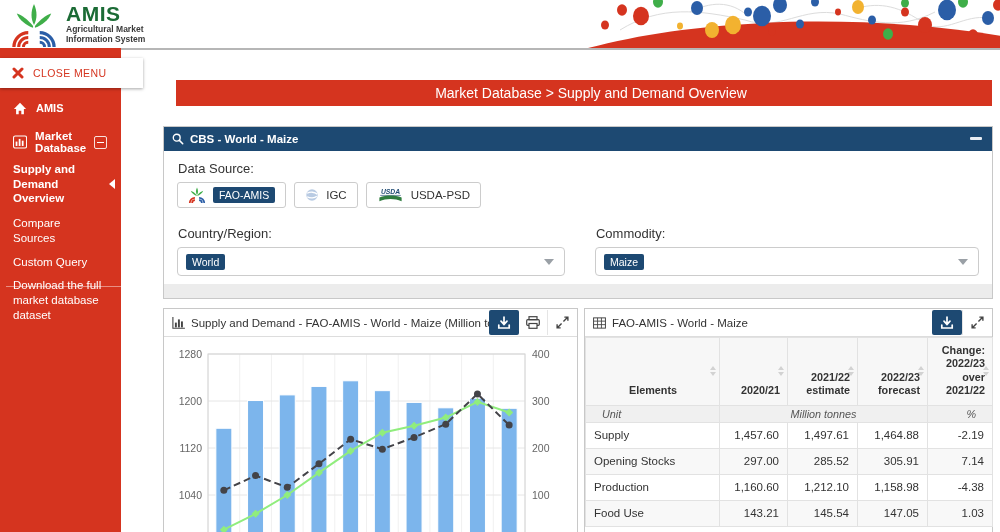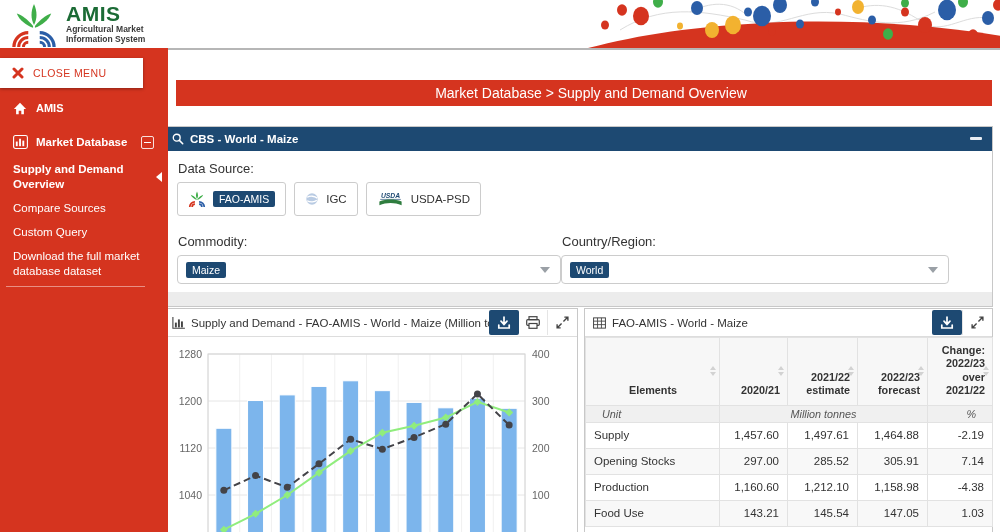--- a/index.html
+++ b/index.html
@@ -9,21 +9,21 @@
   
   .banner{position:absolute;top:0;left:0;width:1000px;height:48px;background:#fff;border-bottom:2px solid #b6b6b6;z-index:1;}
   .logo{position:absolute;left:8px;top:3px;display:flex;align-items:flex-start;}
   .logo-icon{width:52px;height:44px;}
   .logo-text{margin-left:6px;}
   .logo-title{font-size:21px;font-weight:bold;color:#1b6b35;letter-spacing:.5px;line-height:22px;}
   .logo-sub{font-size:8.5px;color:#3a3a3a;line-height:9.5px;font-weight:bold;}
   .decor{position:absolute;right:0;top:0;width:460px;height:48px;}
 
   
-  .sidebar{position:absolute;top:48px;left:0;bottom:0;width:151px;background:#d5341f;z-index:2;color:#fff;padding-left:17px;}
+  .sidebar{position:absolute;top:48px;left:0;bottom:0;width:121px;background:#d5341f;z-index:2;color:#fff;}
   .close-menu{position:absolute;top:10px;left:0;width:143px;height:30px;background:#fff;display:flex;align-items:center;box-shadow:0 1px 3px rgba(0,0,0,.35);cursor:pointer;}
   .close-menu svg{margin:0 9px 0 12px;}
   .close-menu span{color:#d5341f;font-size:10.5px;letter-spacing:.4px;}
   .nav-item{position:absolute;left:0;right:0;display:flex;align-items:center;padding-left:13px;cursor:pointer;}
   .nav-amis{top:48px;height:24px;}
   .nav-amis span{font-size:11px;margin-left:9px;font-weight:bold;}
   .nav-section{top:82px;height:24px;}
   .nav-section span.lbl{font-size:11.5px;margin-left:8px;font-weight:bold;}
   .collapse-box{position:absolute;right:14px;top:6px;width:11px;height:11px;border:1px solid rgba(255,255,255,.85);border-radius:2px;}
   .collapse-box:after{content:"";position:absolute;left:2px;top:4.5px;width:7px;height:1.5px;background:#fff;}
@@ -42,21 +42,21 @@
   .panel{position:absolute;background:#fff;border:1px solid #c8c8c8;box-sizing:border-box;}
   .filter-panel{left:163px;top:126px;width:830px;}
   .blue-head{height:24px;background:#1d4972;display:flex;align-items:center;padding:0 8px;position:relative;}
   .blue-head .ttl{color:#fff;font-size:11.5px;font-weight:bold;margin-left:6px;}
   .minus-btn{position:absolute;right:8px;top:6px;width:18px;height:12px;cursor:pointer;}
   .minus-btn:after{content:"";position:absolute;right:2px;top:4px;width:12px;height:3px;background:#e8edf3;border-radius:1px;}
   .filter-body{padding:8px 13px 8px 13px;}
   .ds-label,.sel-label{font-size:13px;color:#333;}
   .ds-label{margin:2px 0 6px 1px;}
   .ds-row{display:flex;gap:8px;}
-  .ds-btn{height:34px;border:1px solid #ccc;border-radius:3px;background:#fff;display:flex;align-items:center;padding:0 10px;gap:7px;cursor:pointer;}
+  .ds-btn{height:26px;border:1px solid #ccc;border-radius:3px;background:#fff;display:flex;align-items:center;padding:0 10px;gap:7px;cursor:pointer;}
   .ds-btn .badge{font-size:10.5px;}
   .ds-btn .plain{font-size:11.5px;color:#333;}
   .badge{background:#1d4972;color:#fff;padding:2px 6px;border-radius:2px;font-size:10.5px;}
   .selects{display:flex;margin-top:18px;}
   .sel-col{width:390px;margin-right:30px;}
   .sel-col.last{width:386px;margin-right:0;}
   .sel-label{margin:0 0 6px 1px;}
   .select-box{position:relative;height:27px;border:1px solid #ccc;border-radius:4px;background:#fff;display:flex;align-items:center;padding:0 8px;cursor:pointer;}
   .select-box .caret{position:absolute;right:10px;top:11px;width:0;height:0;border-left:5px solid transparent;border-right:5px solid transparent;border-top:6px solid #9aa0a6;}
   .filter-footer{height:14px;background:#ececec;}
@@ -223,31 +223,31 @@
               <svg viewBox="0 0 34 20" width="27" height="16">
                 <text x="17" y="8.5" text-anchor="middle" font-size="8.5" font-weight="bold" font-style="italic" fill="#1d4972">USDA</text>
                 <path d="M4,10.5 H30" stroke="#1d4972" stroke-width="0.8"></path>
                 <path d="M3,13 C12,10 22,10 31,13 L31,18 C22,14 12,14 3,18 Z" fill="#2f7d3f"></path>
               </svg>
             </span>
             <span class="plain">USDA-PSD</span>
           </button>
         </div>
       <div class="selects">
+        <div class="sel-col">
+          <div class="sel-label">Country/Region:</div>
+          <div class="select-box">
+            <span class="badge">World</span>
+            <span class="caret"></span>
+          </div>
+        </div>
         <div class="sel-col last">
           <div class="sel-label">Commodity:</div>
           <div class="select-box">
             <span class="badge">Maize</span>
-            <span class="caret"></span>
-          </div>
-        </div>
-        <div class="sel-col">
-          <div class="sel-label">Country/Region:</div>
-          <div class="select-box">
-            <span class="badge">World</span>
             <span class="caret"></span>
           </div>
         </div>
       </div>
     </div>
     <div class="filter-footer"></div>
   </section>
 
   <section class="panel chart-panel">
     <div class="white-head">

